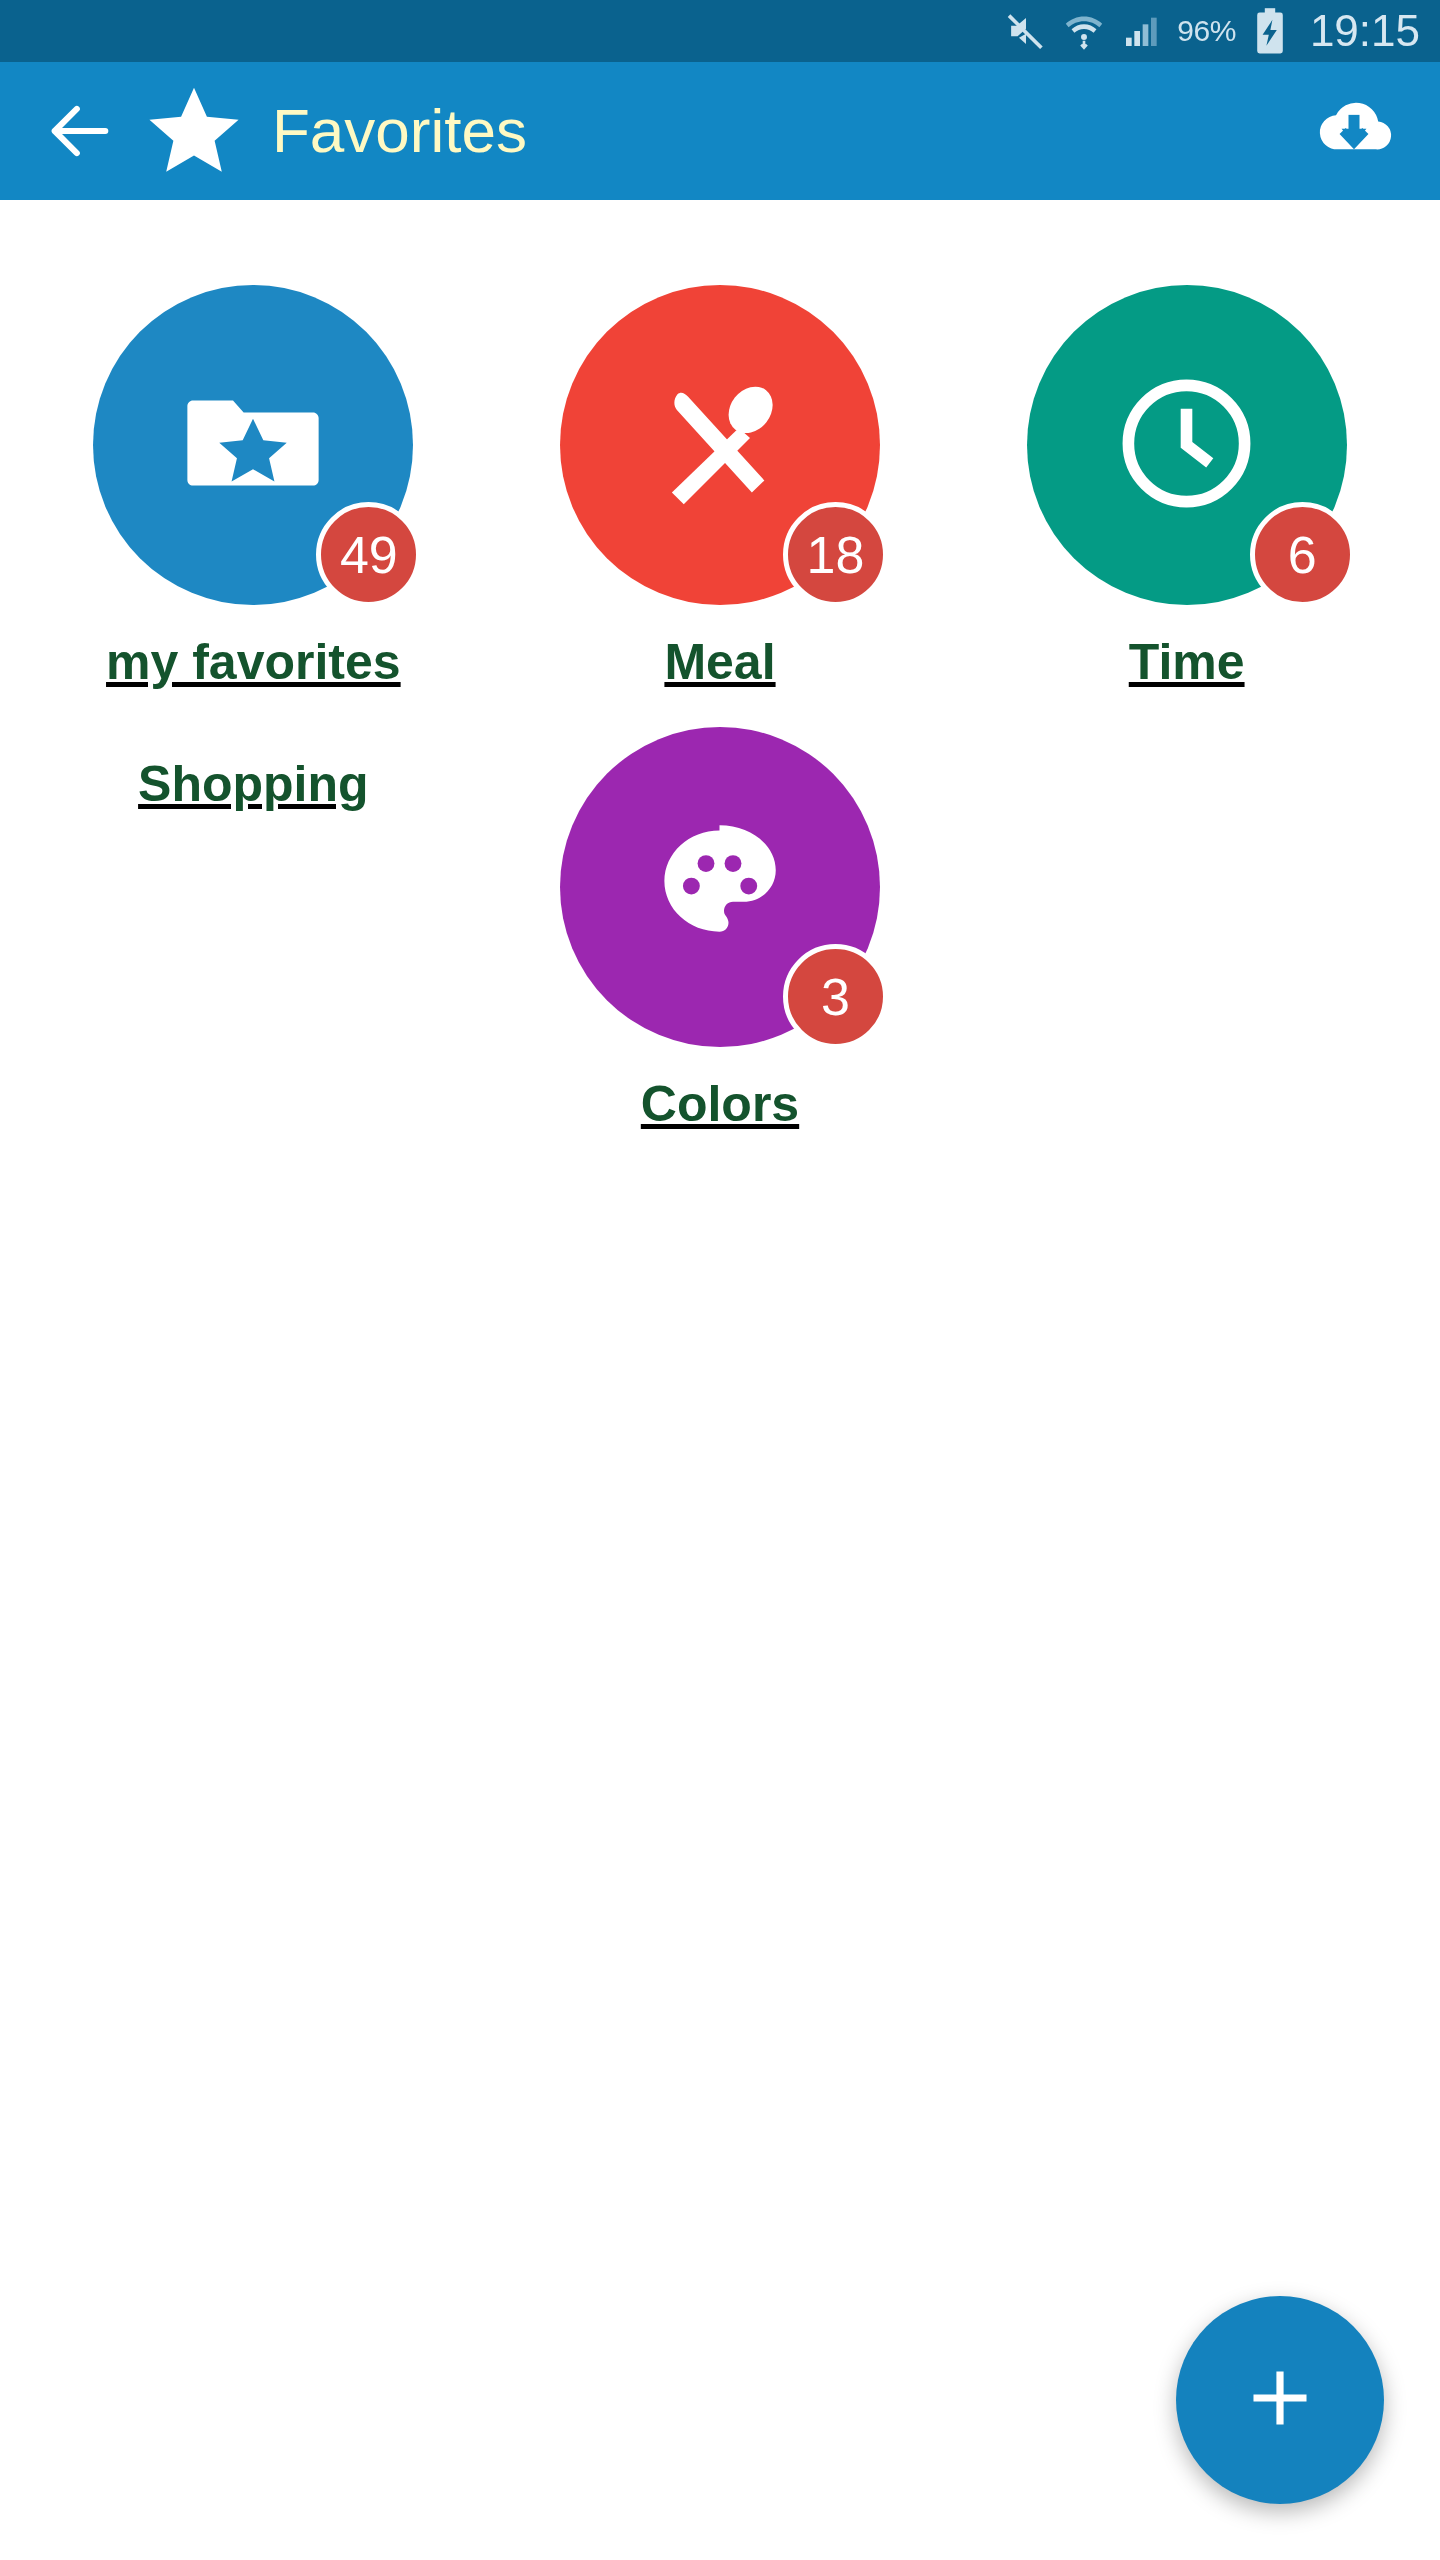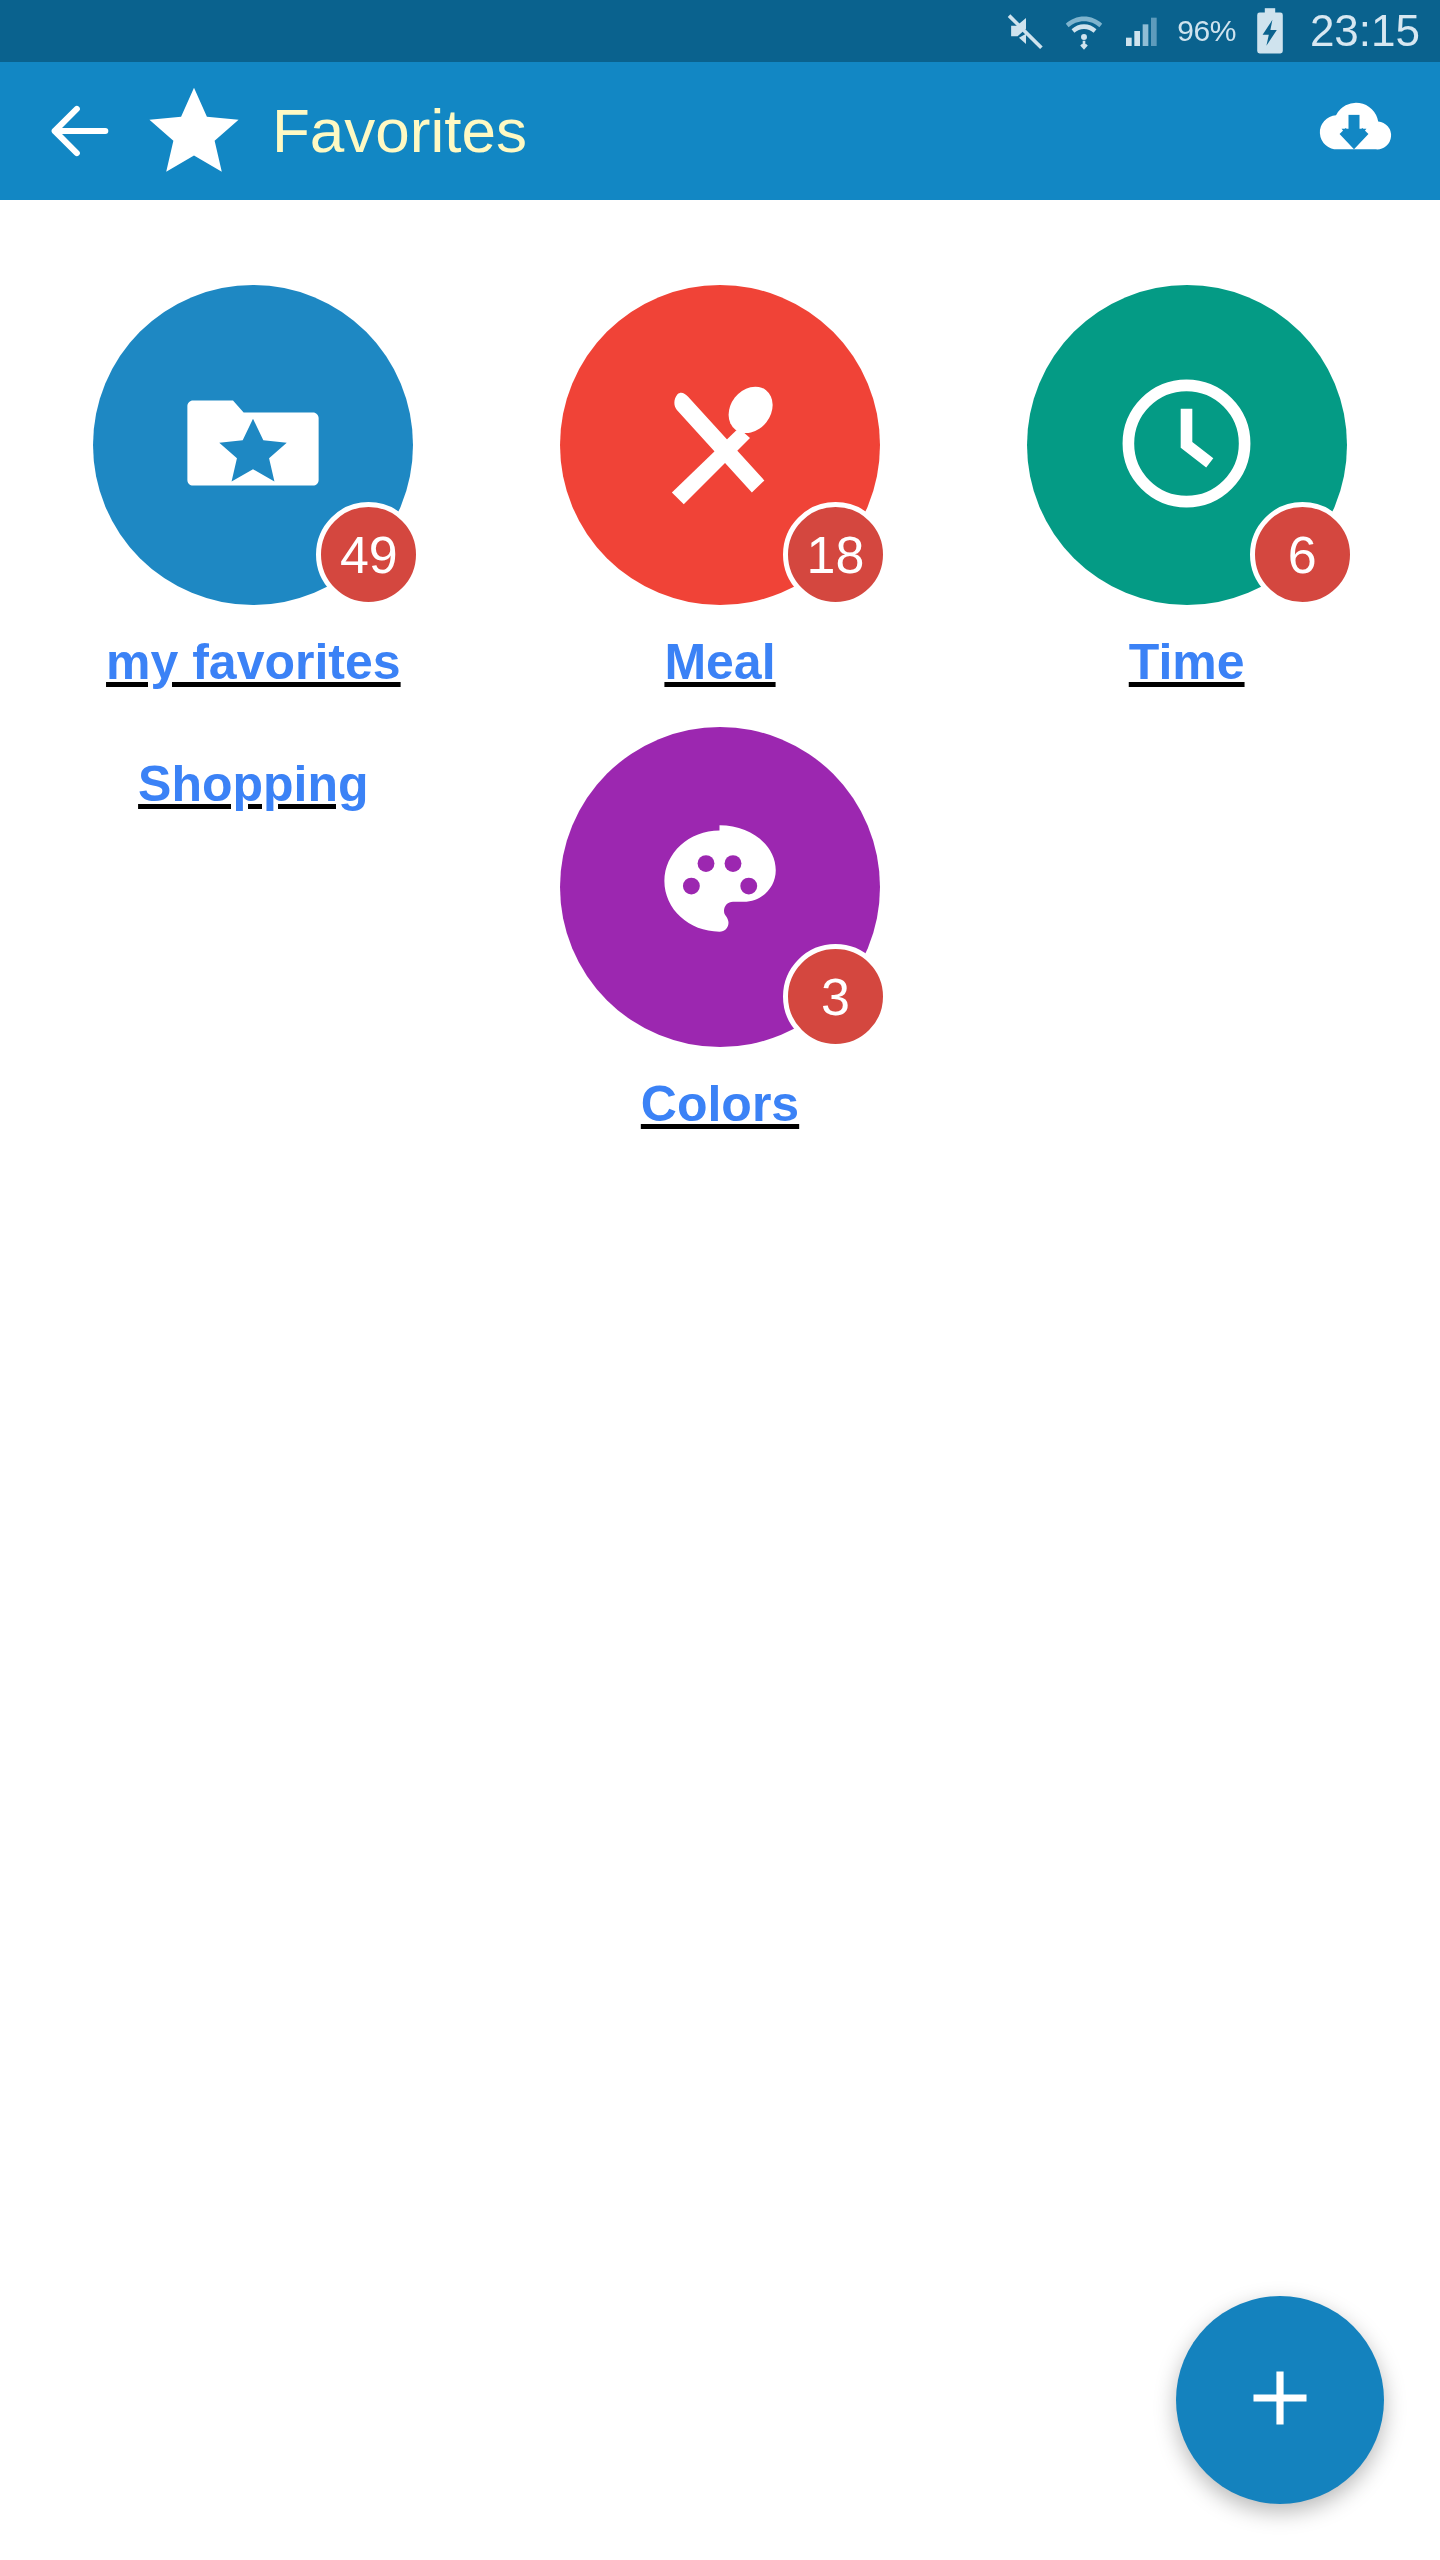--- a/index.html
+++ b/index.html
@@ -71,21 +71,21 @@
     width:105px; height:105px;
     border-radius:50%;
     background:#D4473F;
     border:5px solid #ffffff;
     display:flex; align-items:center; justify-content:center;
     color:#ffffff; font-size:52px; font-weight:400;
     line-height:1;
   }
   .tile-label{
     margin-top:32px;
-    color:#3b82f6; font-size:50px; font-weight:700;
+    color:#14532d; font-size:50px; font-weight:700;
     line-height:1; white-space:nowrap;
   }
 
   
   .fab{
     position:absolute;
     right:56px; bottom:56px;
     width:208px; height:208px;
     border-radius:50%;
     background:#1482BE;
@@ -127,21 +127,21 @@
   <span class="sb-text">96%</span>
 
   <span class="sb-icon">
     <svg width="36" height="48" viewBox="0 0 16 24">
       <rect x="5.4" y="0.6" width="5.2" height="2.4" fill="#CFE3EE"></rect>
       <rect x="1.6" y="2.8" width="12.8" height="20.4" rx="1.2" fill="#CFE3EE"></rect>
       <path d="M9.2 6.4L4.3 13.9h3.1l-1.2 5.5 5.2-7.9H8.2z" fill="#0A628E"></path>
     </svg>
   </span>
 
-  <span class="sb-time">23:15</span>
+  <span class="sb-time">19:15</span>
 </div>
 
 <div class="app-bar">
 
   <span class="back-btn">
     <svg width="76" height="76" viewBox="0 0 24 24">
       <path d="M20 12H4M11 5l-7 7 7 7" stroke="#ffffff" stroke-width="1.9" fill="none" stroke-linecap="round" stroke-linejoin="round"></path>
     </svg>
   </span>
 

